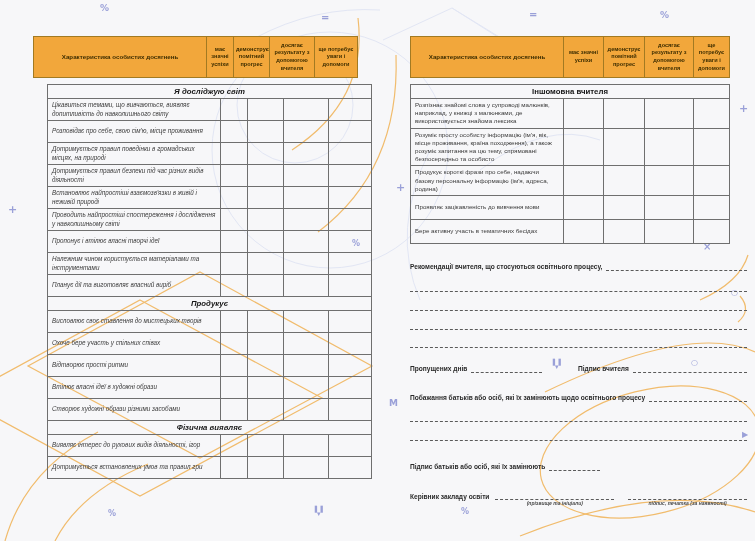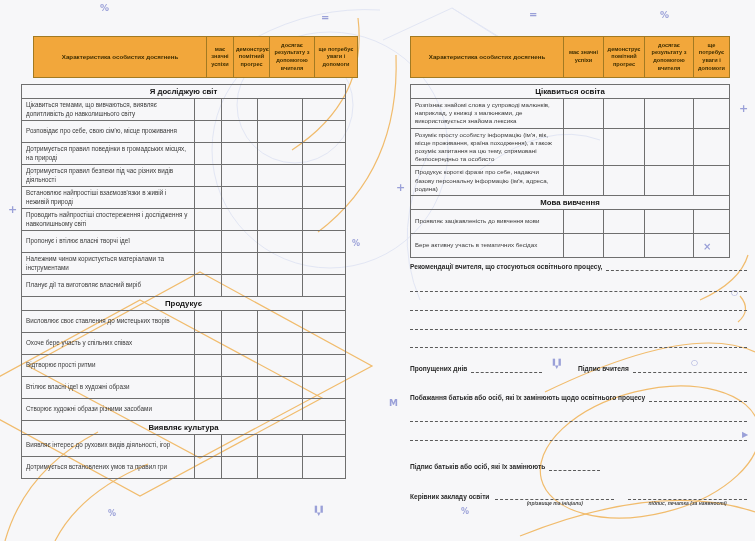--- a/index.html
+++ b/index.html
@@ -81,21 +81,21 @@
   <tbody>
       <tr>
     <td class="hlbl">Характеристика особистих досягнень</td>
     <td>має значні успіхи</td>
     <td>демонструє помітний прогрес</td>
     <td>досягає результату з допомогою вчителя</td>
     <td>ще потребує уваги і допомоги</td>
   </tr>
 </tbody>
   </table>
-<table class="body-table" style="left:21px;top:84px;width:324px;">
+<table class="body-table" style="left:47px;top:84px;width:324px;font-style:italic;">
   <colgroup>
       <col style="width:173px">
       <col style="width:27px">
       <col style="width:36px">
       <col style="width:45px">
       <col style="width:43px">
     </colgroup>
   <tbody class="left-body">
       <tr>
         <td colspan="5" class="section-td">Я досліджую світ</td>
@@ -195,21 +195,21 @@
         <td></td>
       </tr>
       <tr class="data-row">
         <td class="lbl">Створює художні образи різними засобами</td>
         <td></td>
         <td></td>
         <td></td>
         <td></td>
       </tr>
       <tr>
-        <td colspan="5" class="section-td">Виявляє культура</td>
+        <td colspan="5" class="section-td">Фізична виявляє</td>
       </tr>
       <tr class="data-row">
         <td class="lbl">Виявляє інтерес до рухових видів діяльності, ігор</td>
         <td></td>
         <td></td>
         <td></td>
         <td></td>
       </tr>
       <tr class="data-row">
         <td class="lbl">Дотримується встановлених умов та правил гри</td>
@@ -242,21 +242,21 @@
 <table class="body-table" style="left:410px;top:84px;width:319px;">
   <colgroup>
       <col style="width:153px">
       <col style="width:40px">
       <col style="width:41px">
       <col style="width:49px">
       <col style="width:36px">
     </colgroup>
   <tbody class="right-body">
       <tr>
-        <td colspan="5" class="section-td">Цікавиться освіта</td>
+        <td colspan="5" class="section-td">Іншомовна вчителя</td>
       </tr>
       <tr class="data-row">
         <td class="lbl">Розпізнає знайомі слова у супроводі малюнків, наприклад, у книжці з малюнками, де використовується знайома лексика</td>
         <td></td>
         <td></td>
         <td></td>
         <td></td>
       </tr>
       <tr class="data-row">
         <td class="lbl">Розуміє просту особисту інформацію (ім'я, вік, місце проживання, країна походження), а також розуміє запитання на цю тему, спрямовані безпосередньо та особисто</td>
@@ -264,23 +264,20 @@
         <td></td>
         <td></td>
         <td></td>
       </tr>
       <tr class="data-row">
         <td class="lbl">Продукує короткі фрази про себе, надаючи базову персональну інформацію (ім'я, адреса, родина)</td>
         <td></td>
         <td></td>
         <td></td>
         <td></td>
-      </tr>
-      <tr>
-        <td colspan="5" class="section-td">Мова вивчення</td>
       </tr>
       <tr class="data-row">
         <td class="lbl">Проявляє зацікавленість  до  вивчення мови</td>
         <td></td>
         <td></td>
         <td></td>
         <td></td>
       </tr>
       <tr class="data-row">
         <td class="lbl">Бере активну участь в тематичних бесідах</td>

